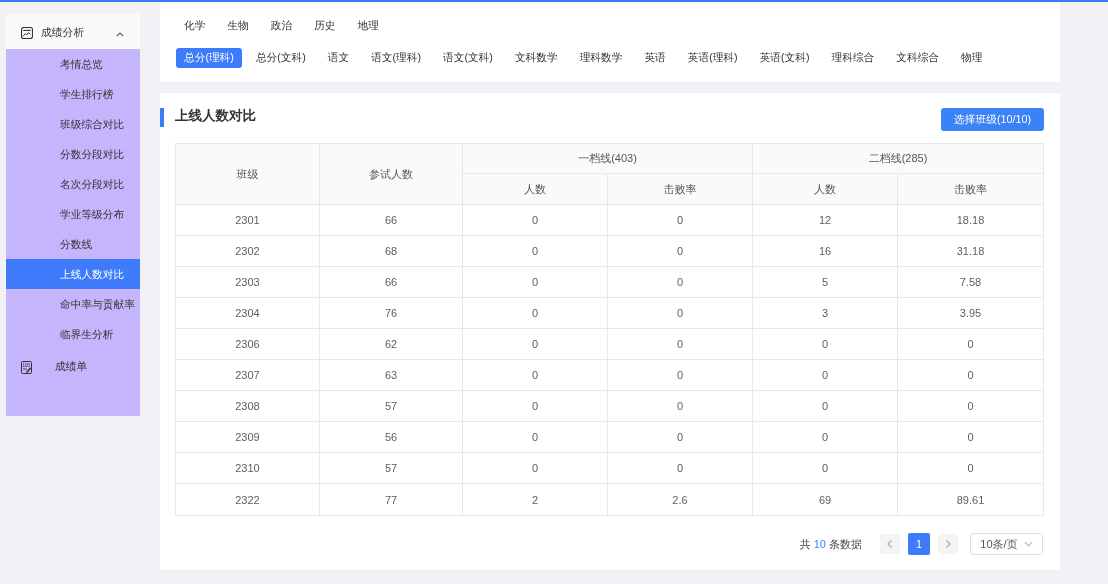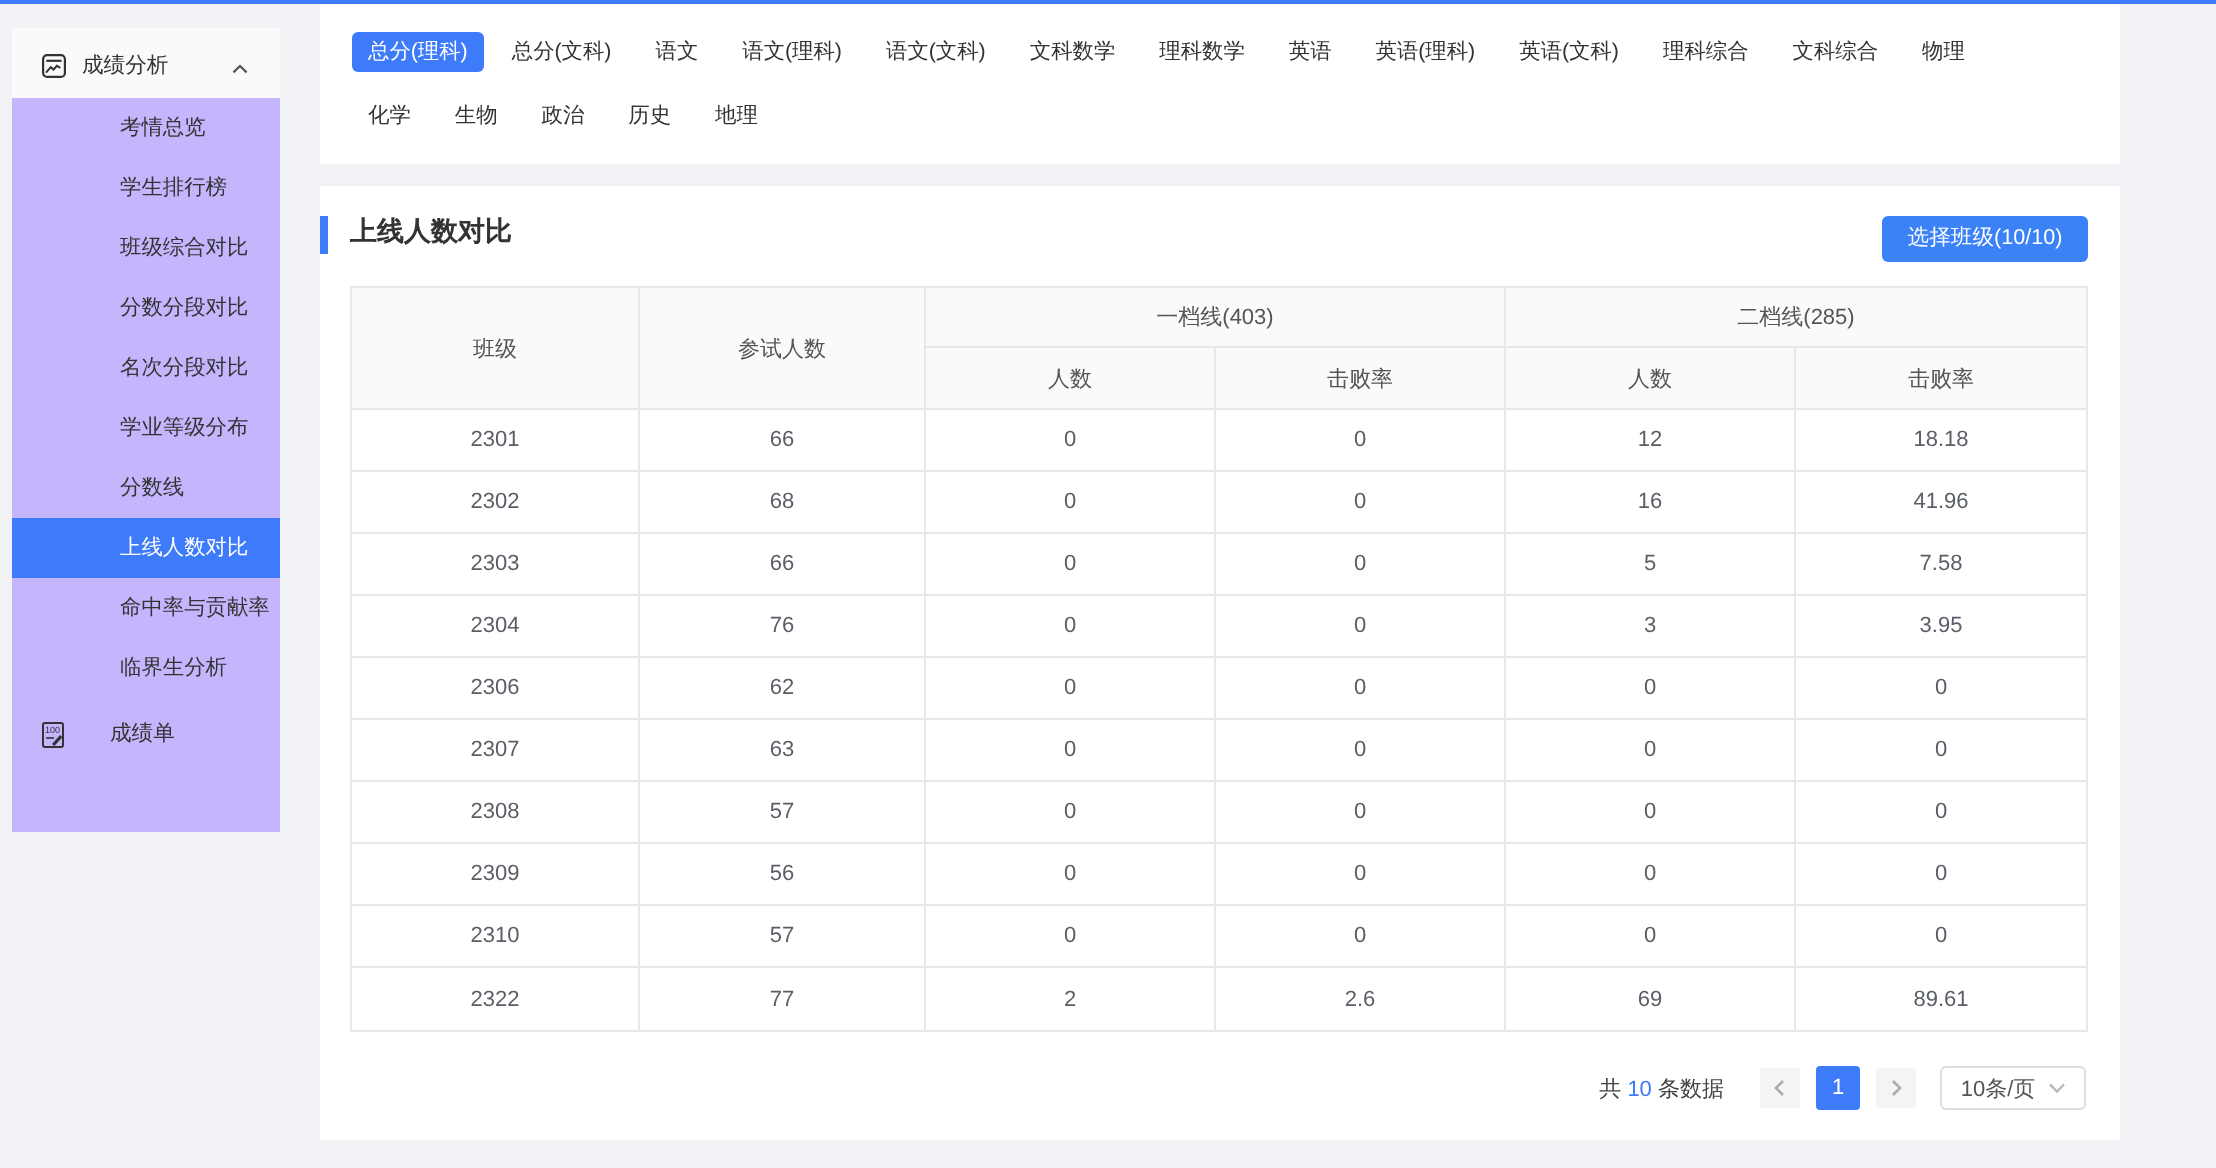--- a/index.html
+++ b/index.html
@@ -77,40 +77,40 @@
         <text x="1.5" y="5.5" font-size="4.5" fill="#333" font-family="Liberation Sans">100</text>
         <line x1="2" y1="8" x2="6" y2="8" stroke="#333" stroke-width="0.8"></line>
         <path d="M5 11 L9 6.5 L10.2 7.6 L6.2 12 Z" fill="#333"></path>
       </svg>
     <span class="txt">成绩单</span>
   </div>
 </div>
 
 <div class="nav">
   <div class="navrow">
+    <span class="tab">化学</span>
+      <span class="tab">生物</span>
+      <span class="tab">政治</span>
+      <span class="tab">历史</span>
+      <span class="tab">地理</span>
+  </div>
+  <div class="navrow">
     <span class="tab sel">总分(理科)</span>
       <span class="tab">总分(文科)</span>
       <span class="tab">语文</span>
       <span class="tab">语文(理科)</span>
       <span class="tab">语文(文科)</span>
       <span class="tab">文科数学</span>
       <span class="tab">理科数学</span>
       <span class="tab">英语</span>
       <span class="tab">英语(理科)</span>
       <span class="tab">英语(文科)</span>
       <span class="tab">理科综合</span>
       <span class="tab">文科综合</span>
       <span class="tab">物理</span>
-  </div>
-  <div class="navrow">
-    <span class="tab">化学</span>
-      <span class="tab">生物</span>
-      <span class="tab">政治</span>
-      <span class="tab">历史</span>
-      <span class="tab">地理</span>
   </div>
 </div>
 
 <div class="panel">
   <div class="titlebar"></div>
   <div class="title">上线人数对比</div>
   <div class="selbtn">选择班级(10/10)</div>
   <table>
     <colgroup>
         <col style="width:144px">
@@ -142,21 +142,21 @@
           <td>0</td>
           <td>12</td>
           <td>18.18</td>
         </tr>
       <tr>
           <td>2302</td>
           <td>68</td>
           <td>0</td>
           <td>0</td>
           <td>16</td>
-          <td>41.96</td>
+          <td>31.18</td>
         </tr>
       <tr>
           <td>2303</td>
           <td>66</td>
           <td>0</td>
           <td>0</td>
           <td>5</td>
           <td>7.58</td>
         </tr>
       <tr>

